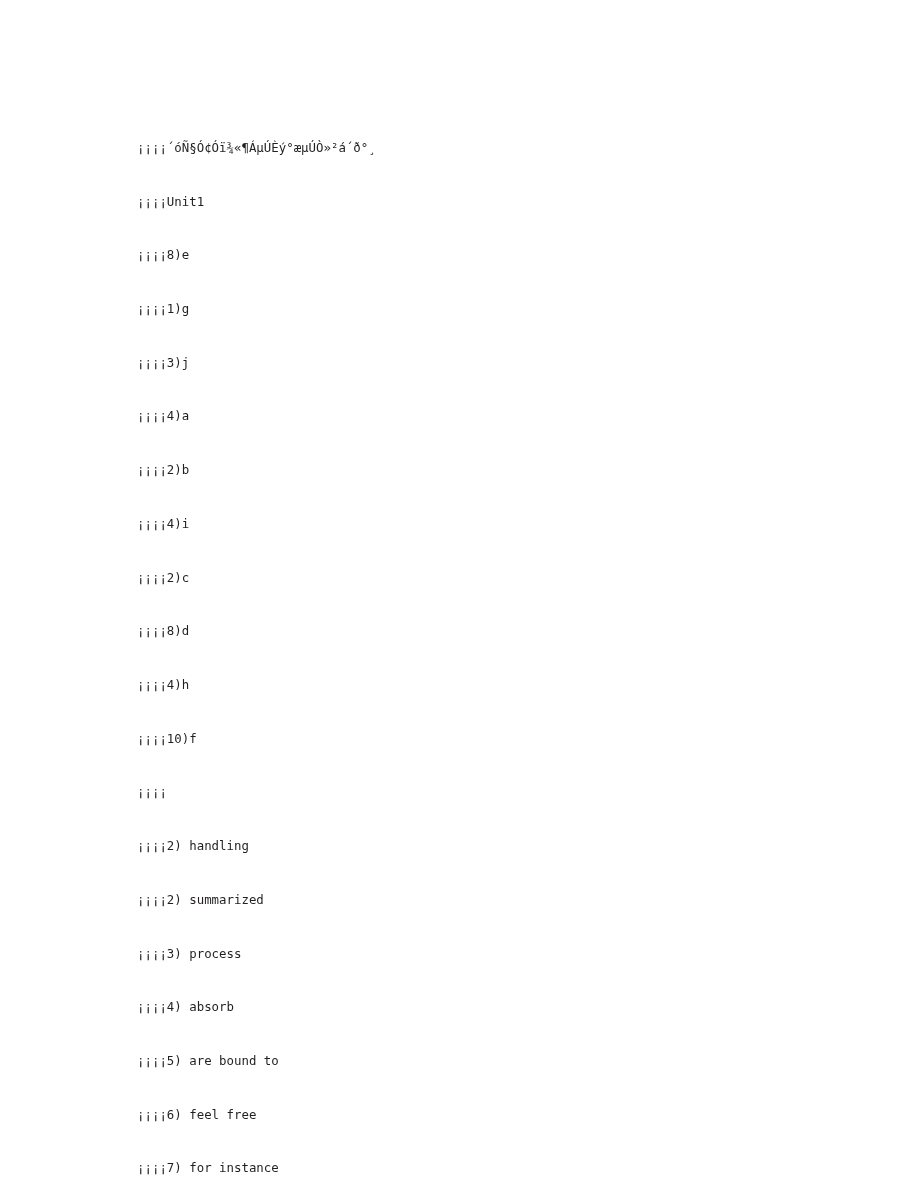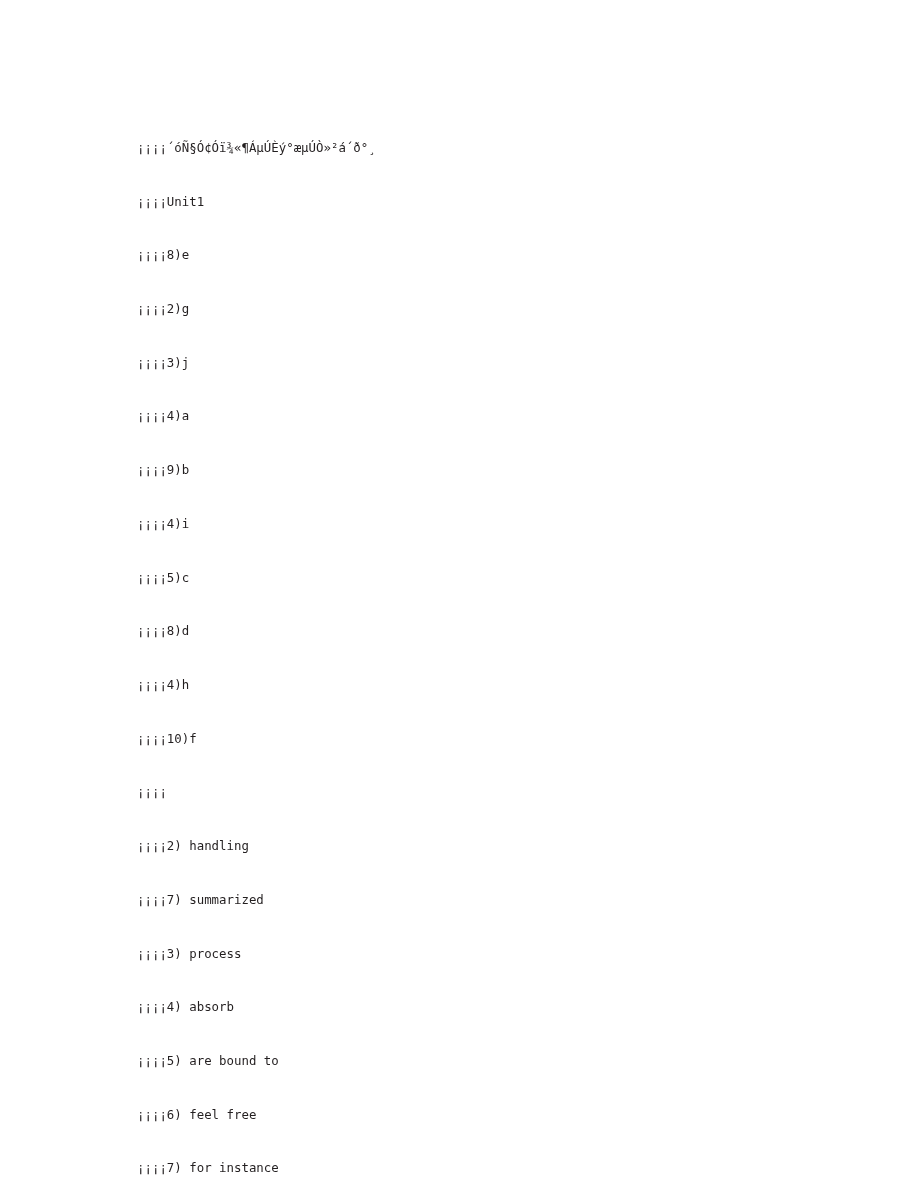--- a/index.html
+++ b/index.html
@@ -36,32 +36,32 @@
   }
 </style>
 </head>
 <body>
 
 <div class="page">
   <div class="text-block">
     <div class="line">¡¡¡¡´óÑ§Ó¢Óï¾«¶ÁµÚÈý°æµÚÒ»²á´ð°¸</div>
     <div class="line">¡¡¡¡Unit1</div>
     <div class="line">¡¡¡¡8)e</div>
-    <div class="line">¡¡¡¡2)g</div>
+    <div class="line">¡¡¡¡1)g</div>
     <div class="line">¡¡¡¡3)j</div>
     <div class="line">¡¡¡¡4)a</div>
-    <div class="line">¡¡¡¡9)b</div>
+    <div class="line">¡¡¡¡2)b</div>
     <div class="line">¡¡¡¡4)i</div>
-    <div class="line">¡¡¡¡5)c</div>
+    <div class="line">¡¡¡¡2)c</div>
     <div class="line">¡¡¡¡8)d</div>
     <div class="line">¡¡¡¡4)h</div>
     <div class="line">¡¡¡¡10)f</div>
     <div class="line">¡¡¡¡</div>
     <div class="line">¡¡¡¡2) handling</div>
-    <div class="line">¡¡¡¡7) summarized</div>
+    <div class="line">¡¡¡¡2) summarized</div>
     <div class="line">¡¡¡¡3) process</div>
     <div class="line">¡¡¡¡4) absorb</div>
     <div class="line">¡¡¡¡5) are bound to</div>
     <div class="line">¡¡¡¡6) feel free</div>
     <div class="line">¡¡¡¡7) for instance</div>
     
     
     
     
     

